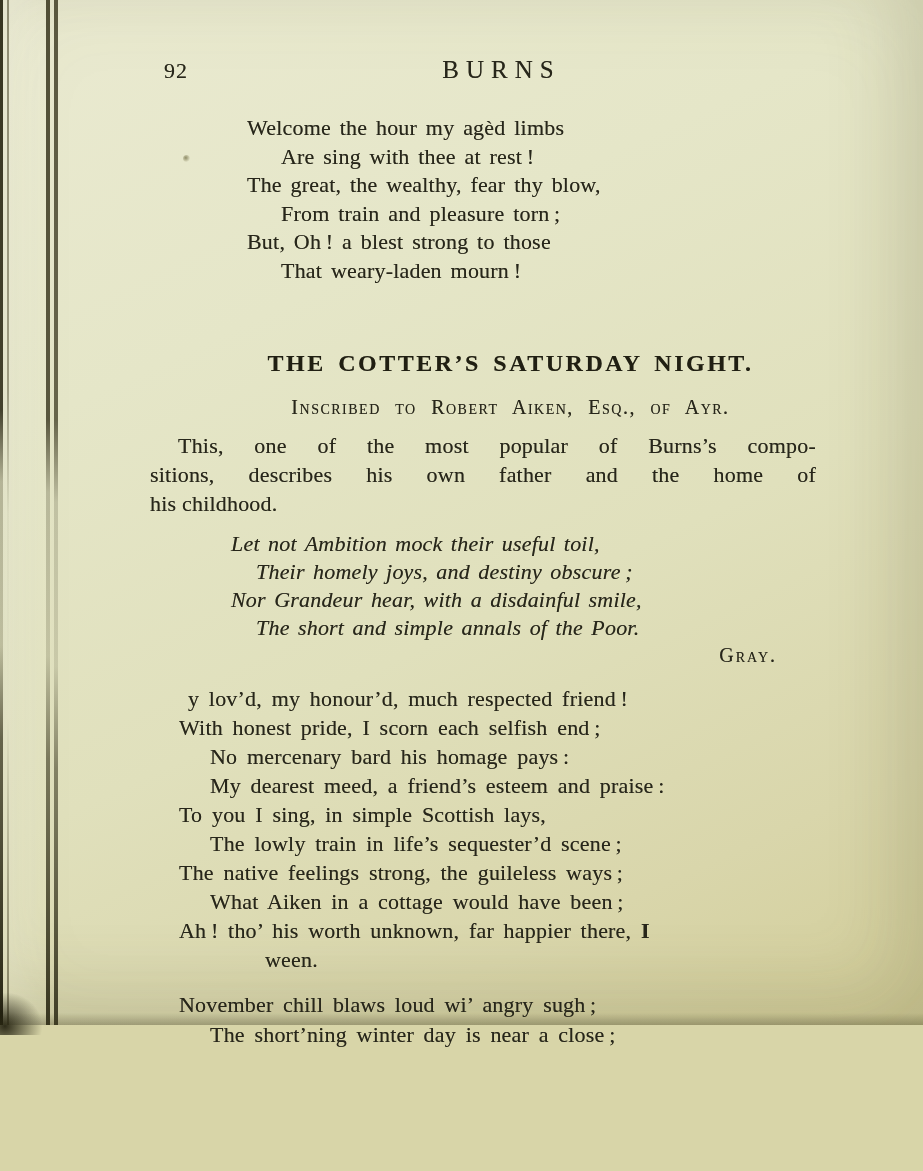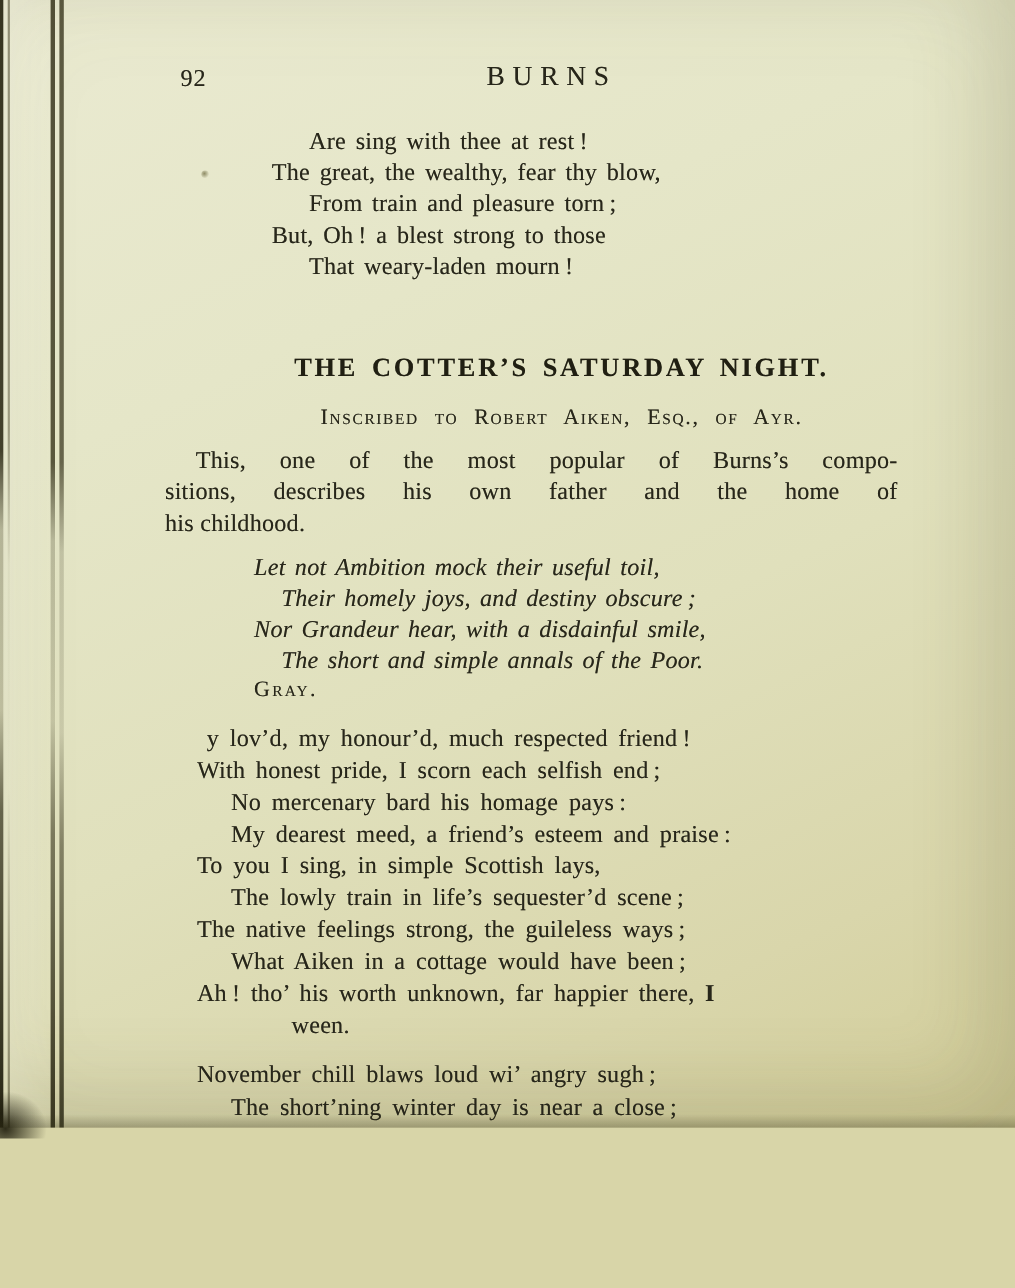--- a/index.html
+++ b/index.html
@@ -82,21 +82,21 @@
   .intro .first { text-indent: 28px; }
   .j { text-align: justify; text-align-last: justify; }
 
   .epigraph {
     margin: 12px 0 0 167px; width: 560px;
     font-style: italic; font-size: 22px; line-height: 28px; word-spacing: 0.12em;
   }
   .epigraph .ind { padding-left: 25px; }
   .attribution {
     font-style: normal; font-variant: small-caps;
-    text-align: left; padding-right: 14px; line-height: 26px;
+    text-align: right; padding-right: 14px; line-height: 26px;
     font-size: 20px; letter-spacing: 2px;
   }
 
   .stanza { margin-left: 115px; font-size: 22px; line-height: 29px; word-spacing: 0.18em; }
   .s1 { margin-top: 16px; }
   .s2 { margin-top: 16px; line-height: 30px; }
   .stanza .ind { padding-left: 31px; }
   .stanza .open-shift { padding-left: 9px; }
   .stanza .runover { padding-left: 86px; }
   .emph { font-weight: 700; letter-spacing: 0.5px; }
@@ -118,20 +118,21 @@
   <div class="speck"></div>
 
   <div class="content">
 
     <div class="pagehead">
       <span class="pageno">92</span>
       <span class="running-head">BURNS</span>
     </div>
 
     <div class="prev-stanza">
+      <div class="pl">Welcome the hour my agèd limbs</div>
       <div class="pl ind">Are sing with thee at rest !</div>
       <div class="pl">The great, the wealthy, fear thy blow,</div>
       <div class="pl ind">From train and pleasure torn ;</div>
       <div class="pl">But, Oh ! a blest strong to those</div>
       <div class="pl ind">That weary-laden mourn !</div>
     </div>
 
     <div class="head-block">
       <h1 class="title">THE COTTER’S SATURDAY NIGHT.</h1>
       <div class="dedication">Inscribed to Robert Aiken, Esq., of Ayr.</div>

